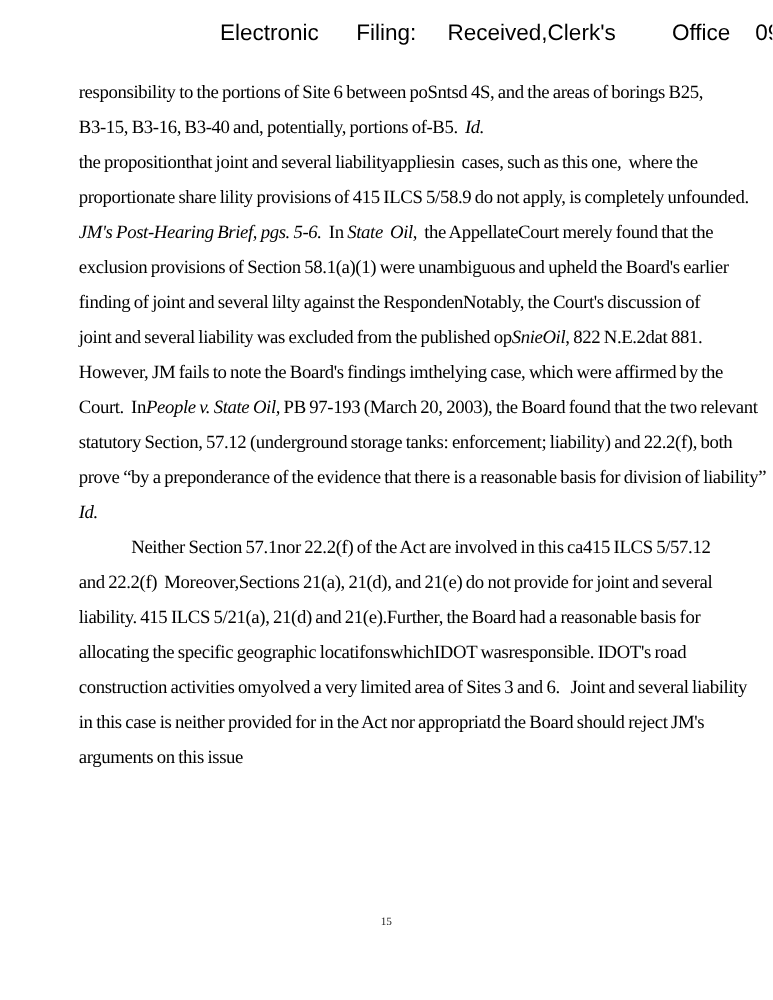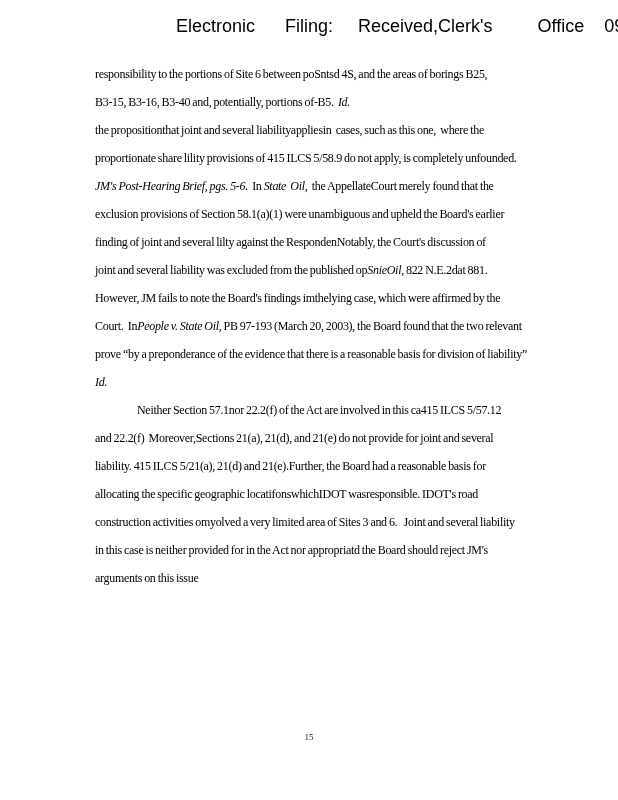--- a/index.html
+++ b/index.html
@@ -29,25 +29,24 @@
   }
   #doc-body {
     position: absolute;
     left: 63px;
     top: 60px;
     width: 515px;
   }
   .doc-line {
     height: 28px;
     line-height: 28px;
-    font-size: 12px;
+    font-size: 15px;
     white-space: pre;
     letter-spacing: -0.3px;
     word-spacing: -0.6px;
-    margin-left: 32px;
   }
   .doc-line.indent {
     padding-left: 42px;
   }
   .seg-italic {
     font-style: italic;
   }
   .seg-sup {
     font-size: 0.62em;
     vertical-align: super;
@@ -74,20 +73,21 @@
       <div class="doc-line"><span>responsibility to the portions of Site 6 between poSntsd 4S, and the areas of borings B25,</span></div>
       <div class="doc-line"><span>B3-15, B3-16, B3-40 and, potentially, portions of-B5.  </span><span class="seg-italic">Id.</span></div>
       <div class="doc-line"><span>the propositionthat joint and several liabilityappliesin  cases, such as this one,  where the</span></div>
       <div class="doc-line"><span>proportionate share lility provisions of 415 ILCS 5/58.9 do not apply, is completely unfounded.</span></div>
       <div class="doc-line"><span class="seg-italic">JM's Post-Hearing Brief, pgs. 5-6.</span><span>  In </span><span class="seg-italic">State  Oil</span><span>,  the AppellateCourt merely found that the</span></div>
       <div class="doc-line"><span>exclusion provisions of Section 58.1(a)(1) were unambiguous and upheld the Board's earlier</span></div>
       <div class="doc-line"><span>finding of joint and several lilty against the RespondenNotably, the Court's discussion of</span></div>
       <div class="doc-line"><span>joint and several liability was excluded from the published op</span><span class="seg-italic">SnieOil</span><span>, 822 N.E.2dat 881.</span></div>
       <div class="doc-line"><span>However, JM fails to note the Board's findings imthelying case, which were affirmed by the</span></div>
       <div class="doc-line"><span>Court.  In</span><span class="seg-italic">People v. State Oil,</span><span> PB 97-193 (March 20, 2003), the Board found that the two relevant</span></div>
+      <div class="doc-line"><span>statutory Section, 57.12 (underground storage tanks: enforcement; liability) and 22.2(f), both</span></div>
       <div class="doc-line"><span>prove “by a preponderance of the evidence that there is a reasonable basis for division of liability”</span></div>
       <div class="doc-line"><span class="seg-italic">Id.</span></div>
       <div class="doc-line indent"><span>Neither Section 57.1nor 22.2(f) of the Act are involved in this ca415 ILCS 5/57.12</span></div>
       <div class="doc-line"><span>and 22.2(f)  Moreover,Sections 21(a), 21(d), and 21(e) do not provide for joint and several</span></div>
       <div class="doc-line"><span>liability. 415 ILCS 5/21(a), 21(d) and 21(e).Further, the Board had a reasonable basis for</span></div>
       <div class="doc-line"><span>allocating the specific geographic locatifonswhichIDOT wasresponsible. IDOT's road</span></div>
       <div class="doc-line"><span>construction activities omyolved a very limited area of Sites 3 and 6.   Joint and several liability</span></div>
       <div class="doc-line"><span>in this case is neither provided for in the Act nor appropriatd the Board should reject JM's</span></div>
       <div class="doc-line"><span>arguments on this issue</span></div>
     </div>

